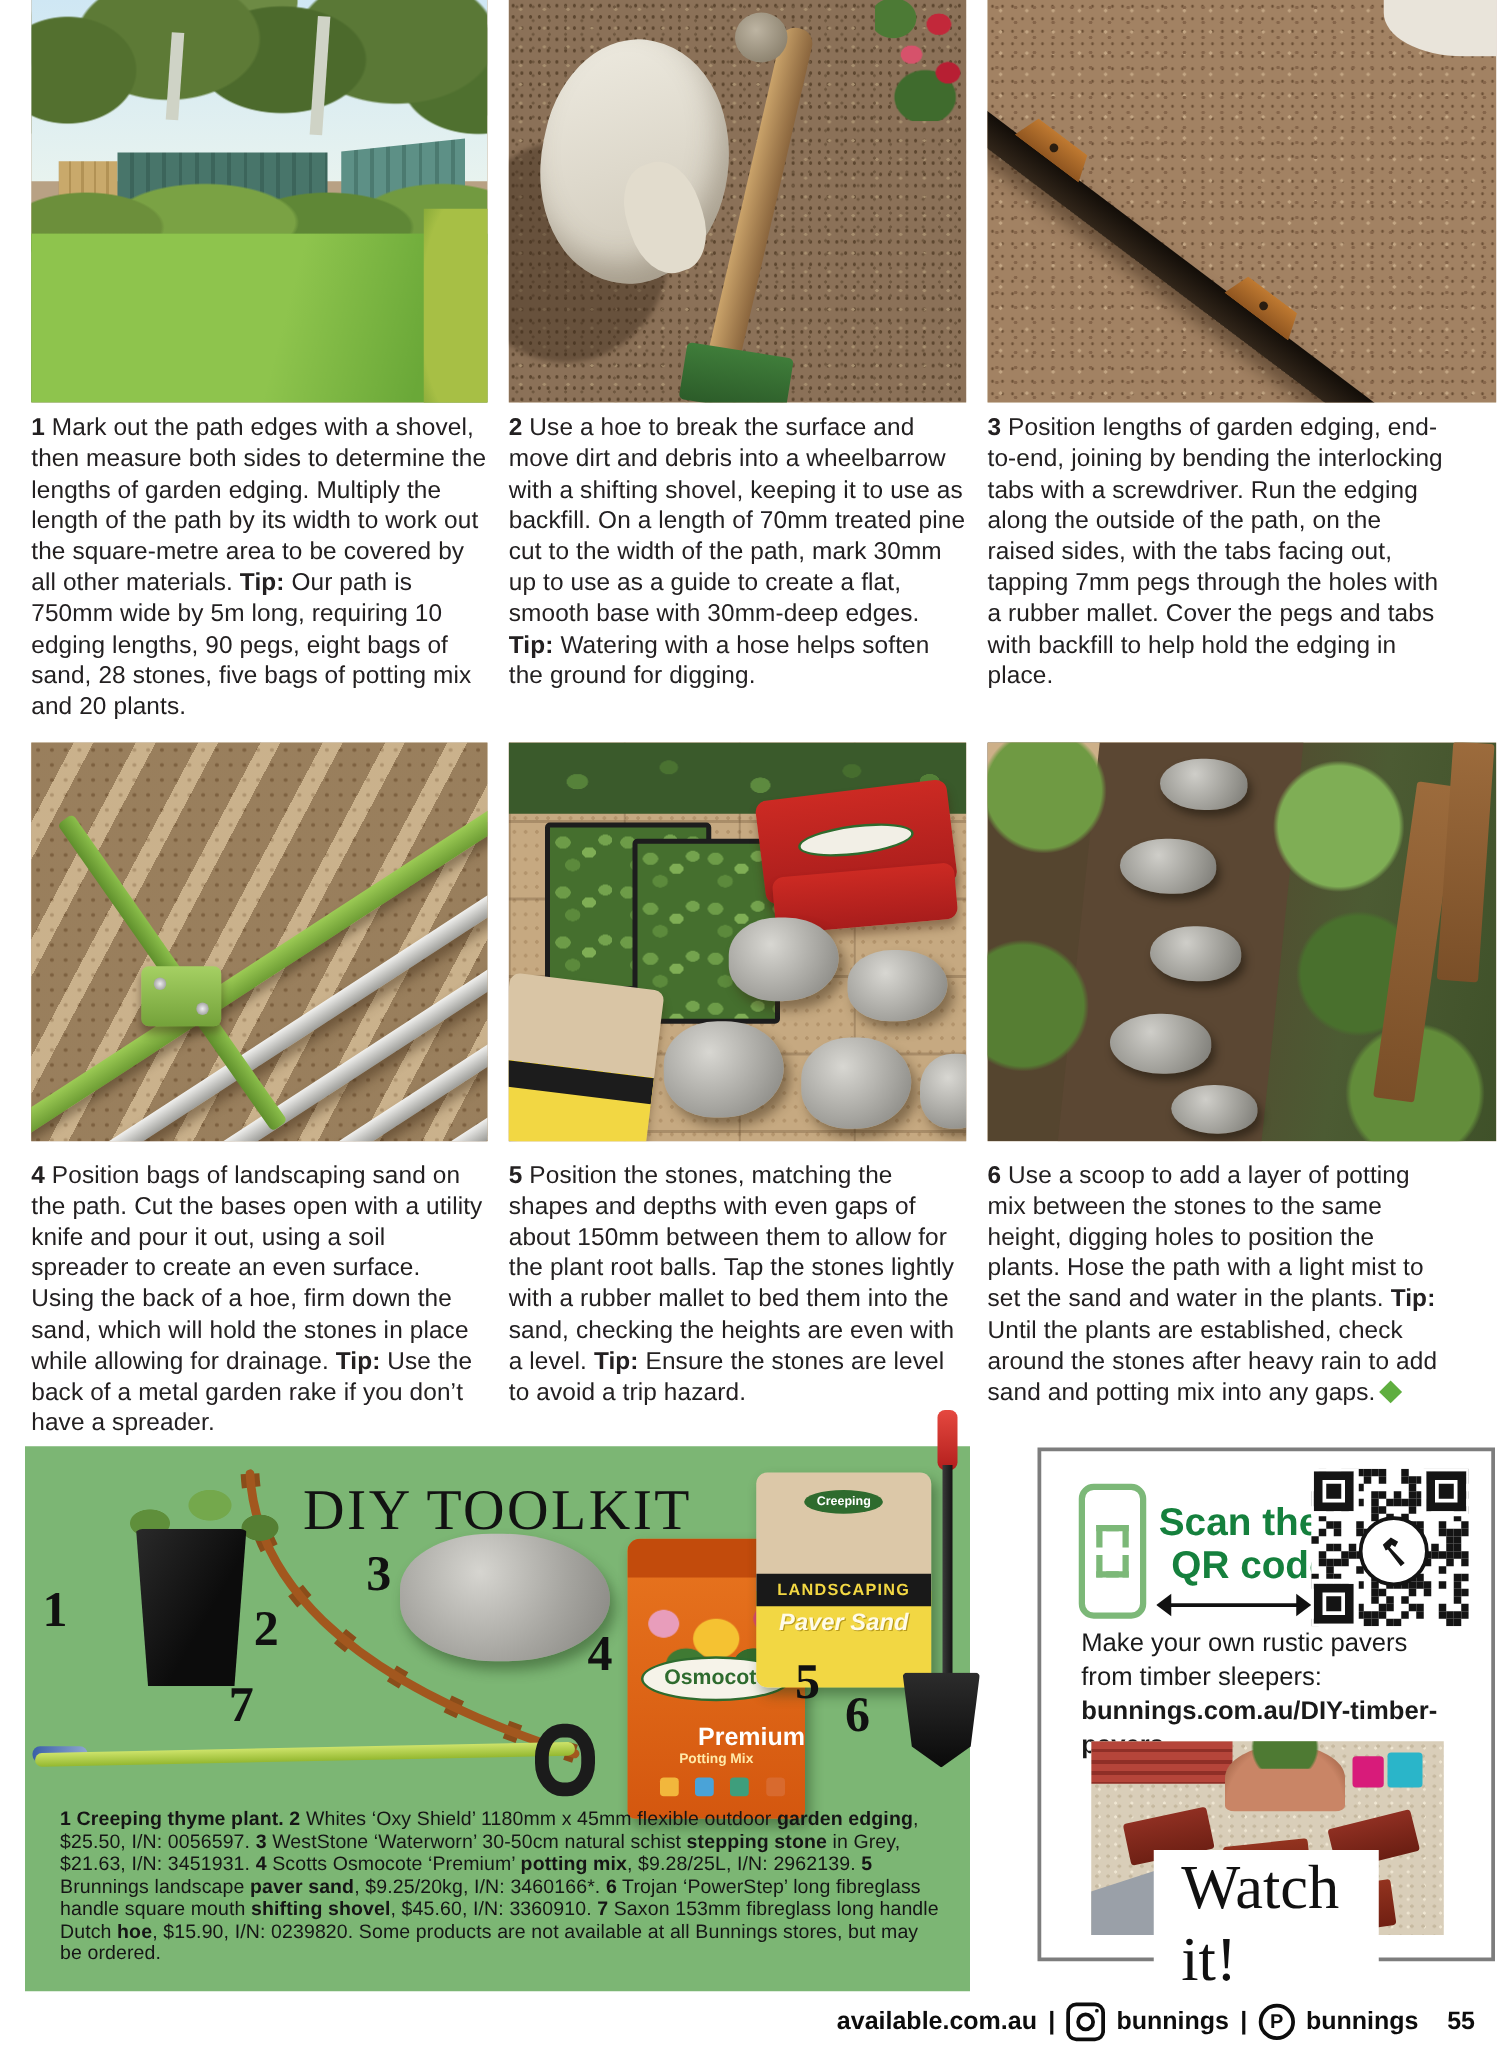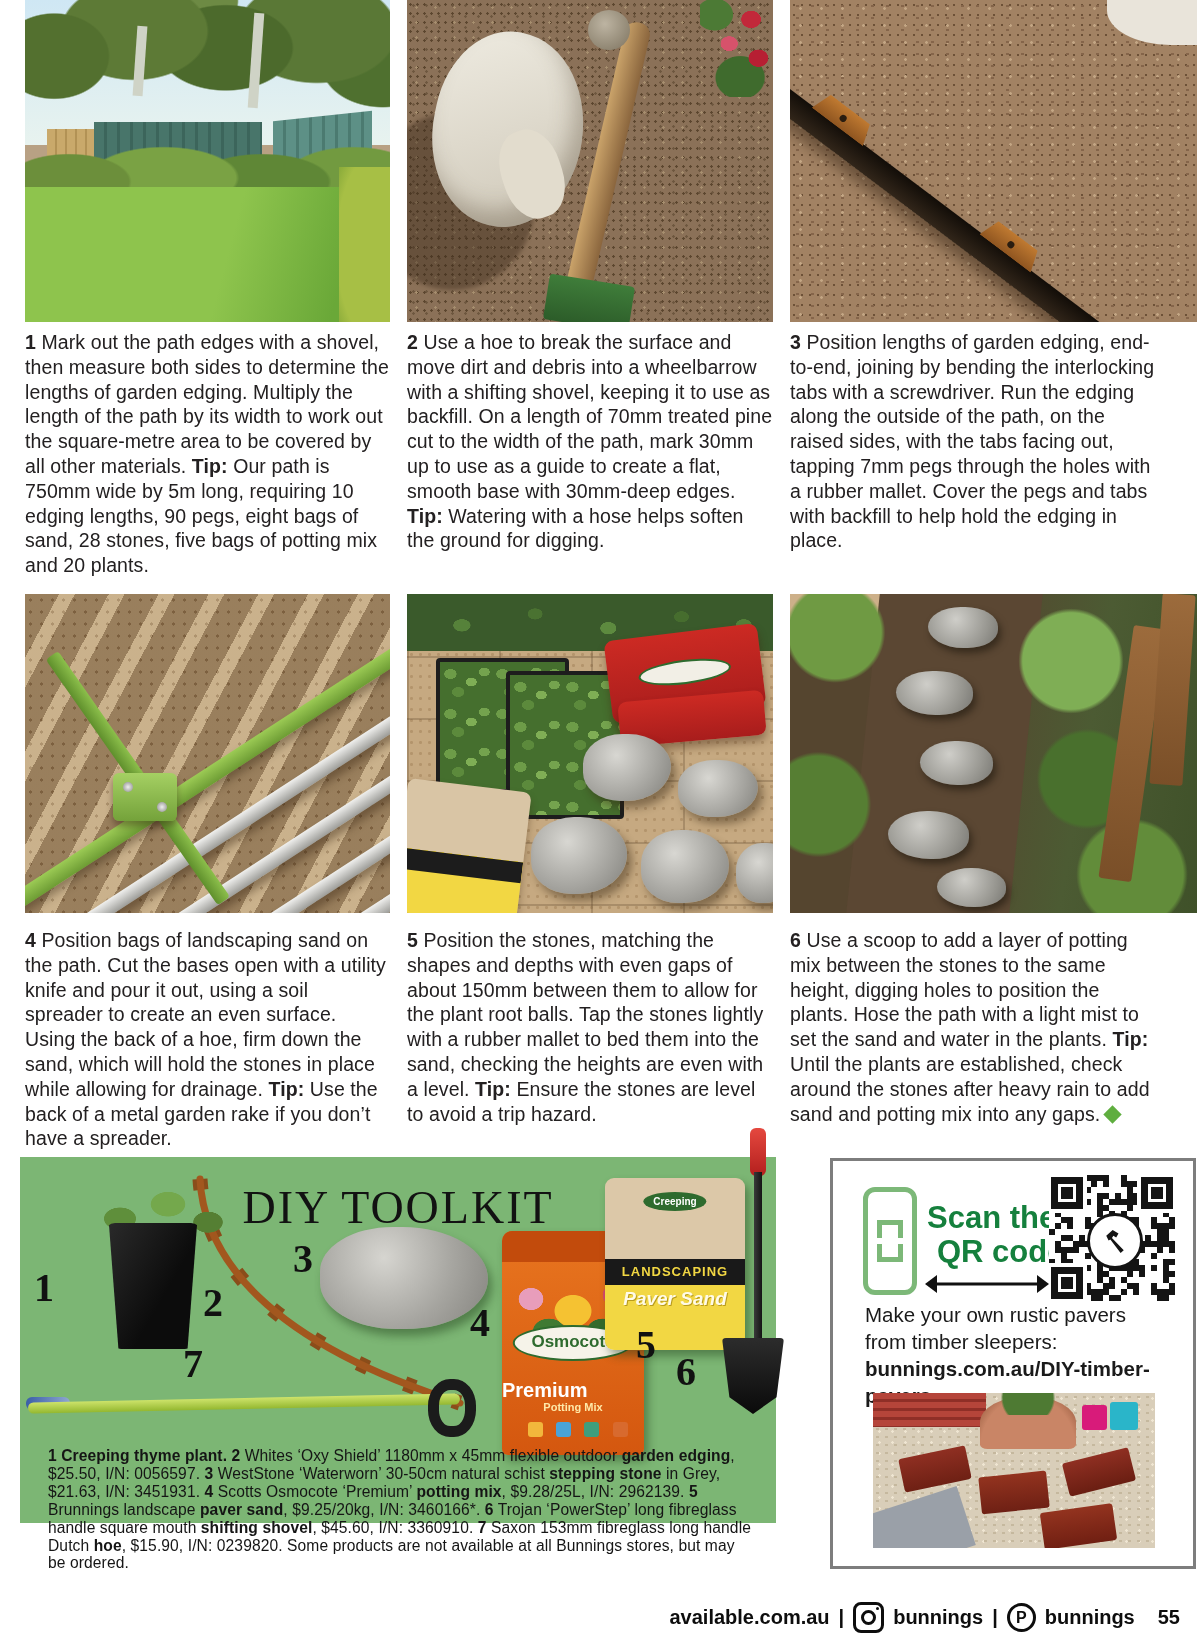--- a/index.html
+++ b/index.html
@@ -143,21 +143,21 @@
   .bagO-top{position:absolute;left:0;top:0;width:100%;height:14%;background:#c24b0c;}
   .bagO-flower{position:absolute;left:8%;top:16%;width:84%;height:36%;
     background:radial-gradient(30px 26px at 50% 55%,#f5c232 0 60%,transparent 63%),
       radial-gradient(20px 18px at 15% 40%,#e89dbb 0 60%,transparent 63%),
       radial-gradient(20px 18px at 85% 35%,#d9486b 0 60%,transparent 63%),
       radial-gradient(26px 20px at 30% 80%,#3f7a33 0 60%,transparent 63%),
       radial-gradient(26px 20px at 75% 80%,#346b2c 0 60%,transparent 63%);}
   .bagO-oval{position:absolute;left:50%;top:42%;width:82%;transform:translateX(-50%);
     background:#f6f3e9;border:2px solid #2e6b2e;border-radius:50%;text-align:center;
     font-weight:700;color:#2e6b2e;font-size:17px;line-height:30px;height:32px;}
-  .bagO-premium{position:absolute;left:0;top:66%;width:100%;text-align:left;color:#fff;font-weight:700;font-size:20px;}
+  .bagO-premium{position:absolute;left:0;top:66%;width:100%;text-align:right;color:#fff;font-weight:700;font-size:20px;}
   .bagO-line2{position:absolute;left:0;top:76%;width:100%;text-align:center;color:#ffe9a8;font-weight:700;font-size:11px;}
   .bagO-sq{position:absolute;bottom:8%;width:15px;height:15px;border-radius:3px;}
   .bagS{position:absolute;background:linear-gradient(#dcc8a8 0 55%,#f2d743 55% 100%);border-radius:9px;
     box-shadow:4px 6px 10px rgba(30,60,25,.45);overflow:hidden;}
   .bagS-band{position:absolute;left:0;top:47%;width:100%;height:15%;background:#191919;
     color:#f2d743;font-weight:700;font-size:13px;text-align:center;line-height:25px;letter-spacing:1px;}
   .bagS-name{position:absolute;left:0;top:64%;width:100%;text-align:center;color:#fffbe8;font-weight:700;
     font-size:19px;font-style:italic;text-shadow:1px 1px 0 #b99c1d;}
   .bagS-brand{position:absolute;left:50%;top:8%;transform:translateX(-50%);background:#2e6b2e;color:#fff;
     font-size:10px;font-weight:700;border-radius:50%;padding:4px 10px;}
@@ -295,21 +295,21 @@
     <div class="p6-green" style="left:58%;top:40%;width:30%;height:36%;background:radial-gradient(circle,#49702d 0 55%,transparent 60%)"></div>
     <div class="p6-green" style="left:66%;top:70%;width:36%;height:36%;background:radial-gradient(circle,#628c3a 0 55%,transparent 60%)"></div>
     <div class="p6-timber" style="left:80%;top:10%;width:8%;height:80%;transform:rotate(8deg)"></div>
     <div class="p6-timber" style="left:90%;top:0;width:8%;height:60%;transform:rotate(4deg)"></div>
   </div>
 
   <p class="step" style="left:25px;top:928px;width:365px"><b>4 </b>Position bags of landscaping sand on the path. Cut the bases open with a utility knife and pour it out, using a soil spreader to create an even surface. Using the back of a hoe, firm down the sand, which will hold the stones in place while allowing for drainage. <b>Tip:</b> Use the back of a metal garden rake if you don’t have a spreader.</p>
   <p class="step" style="left:407px;top:928px;width:370px"><b>5 </b>Position the stones, matching the shapes and depths with even gaps of about 150mm between them to allow for the plant root balls. Tap the stones lightly with a rubber mallet to bed them into the sand, checking the heights are even with a level. <b>Tip:</b> Ensure the stones are level to avoid a trip hazard.</p>
   <p class="step" style="left:790px;top:928px;width:368px"><b>6 </b>Use a scoop to add a layer of potting mix between the stones to the same height, digging holes to position the plants. Hose the path with a light mist to set the sand and water in the plants. <b>Tip:</b> Until the plants are established, check around the stones after heavy rain to add sand and potting mix into any gaps.<span class="diamond"></span></p>
 
-  <div class="panel" style="left:20px;top:1157px;width:756px;height:366px">
+  <div class="panel" style="left:20px;top:1157px;width:756px;height:436px">
     <div class="tk-title">DIY TOOLKIT</div>
 
     <svg class="edging-svg" style="left:150px;top:14px" width="310" height="250" viewBox="0 0 310 250">
       <path d="M30 8 C 34 85, 95 170, 290 232" fill="none" stroke="#8a4d1a" stroke-width="15" stroke-dasharray="11 40" stroke-linecap="butt"></path>
       <path d="M30 8 C 34 85, 95 170, 290 232" fill="none" stroke="#a2571e" stroke-width="7" stroke-linecap="round"></path>
     </svg>
 
     <div class="pot-leaf" style="left:60px;top:22px;width:160px;height:72px"></div>
     <div class="pot-body" style="left:85px;top:66px;width:96px;height:126px"></div>
 
@@ -587,20 +587,21 @@
       <div class="mp-el" style="left:38%;top:2%;width:34%;height:34%;background:radial-gradient(ellipse at 50% 100%,#c98566 0 70%,#a96a4d 85%);border-radius:50% 50% 8% 8%"></div>
       <div class="mp-el" style="left:40%;top:-8%;width:30%;height:22%;background:radial-gradient(circle,#4e7a33 0 55%,transparent 60%)"></div>
       <div class="mp-el" style="left:74%;top:8%;width:9%;height:16%;background:#d81b7a;border-radius:3px"></div>
       <div class="mp-el" style="left:84%;top:6%;width:10%;height:18%;background:#2ab5c9;border-radius:3px"></div>
       <div class="mp-el" style="left:10%;top:38%;width:24%;height:22%;background:linear-gradient(#8f2f22,#6e2014);transform:rotate(-12deg);border-radius:3px"></div>
       <div class="mp-el" style="left:38%;top:52%;width:24%;height:24%;background:linear-gradient(#93331f,#6e2014);transform:rotate(-6deg);border-radius:3px"></div>
       <div class="mp-el" style="left:68%;top:40%;width:24%;height:22%;background:linear-gradient(#8f2f22,#6a1e12);transform:rotate(-14deg);border-radius:3px"></div>
       <div class="mp-el" style="left:60%;top:74%;width:26%;height:24%;background:linear-gradient(#93331f,#701f12);transform:rotate(-8deg);border-radius:3px"></div>
       <div class="mp-el" style="left:-6%;top:70%;width:40%;height:40%;background:#9aa0a8;transform:rotate(-18deg)"></div>
     </div>
+    <div class="watchit" style="left:50%;bottom:-30px;transform:translateX(-50%)">Watch it!</div>
   </div>
 
   <div class="footer" style="right:20px;top:1602px">
     <span>available.com.au</span>
     <span>|</span>
     <span class="ig-icon"></span>
     <span>bunnings</span>
     <span>|</span>
     <span class="pin-icon">
         <span>P</span>

